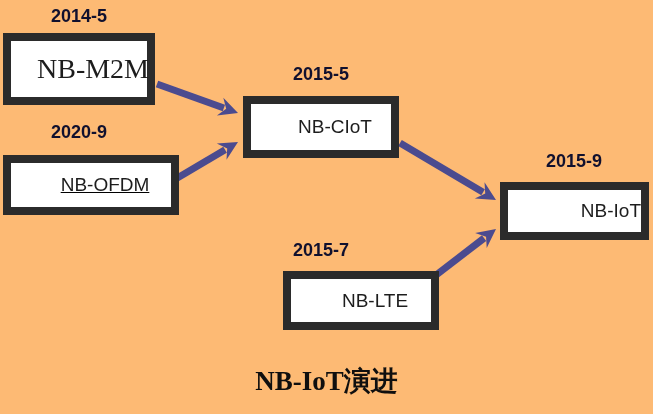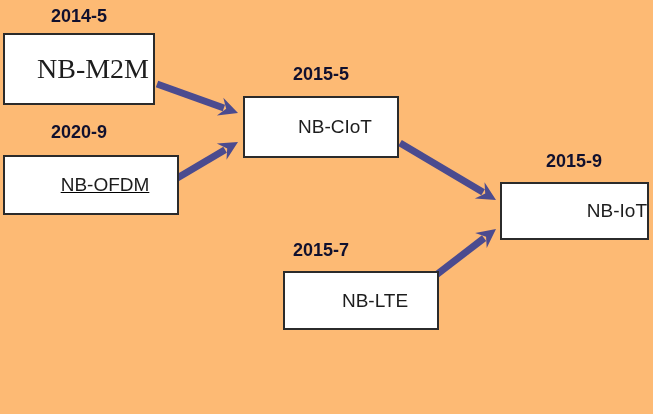--- a/index.html
+++ b/index.html
@@ -19,21 +19,21 @@
     position: absolute;
     left: 0;
     top: 0;
     width: 653px;
     height: 414px;
     pointer-events: none;
   }
   .node-box {
     position: absolute;
     box-sizing: border-box;
-    border: 2px solid #737373;
+    border: 8px solid #737373;
     background: #ffffff;
     display: flex;
     align-items: center;
     justify-content: center;
     z-index: 2;
     padding-left: 28px;
   }
   .node-label {
     font-family: "Liberation Sans", sans-serif;
     font-size: 19px;
@@ -110,14 +110,15 @@
       <div class="date-label" style="left: 270px; top: 240px; width: 102px; color: rgb(16, 16, 46);">2015-7</div>
       <div class="node-box" style="left: 243px; top: 271px; width: 156px; height: 59px; border-color: rgb(43, 43, 43); margin-left: 40px;">
         <span class="node-label">NB-LTE</span>
       </div>
       <div class="date-label" style="left: 523px; top: 151px; width: 102px; color: rgb(16, 16, 46);">2015-9</div>
       <div class="node-box" style="left: 500px; top: 182px; width: 149px; height: 58px; border-color: rgb(43, 43, 43); justify-content: flex-end;">
         <span class="node-label">NB-IoT</span>
       </div>
     </div>
 
+  <div id="diagram-title">NB-IoT演进</div>
 
 </div>
 
 </body></html>

